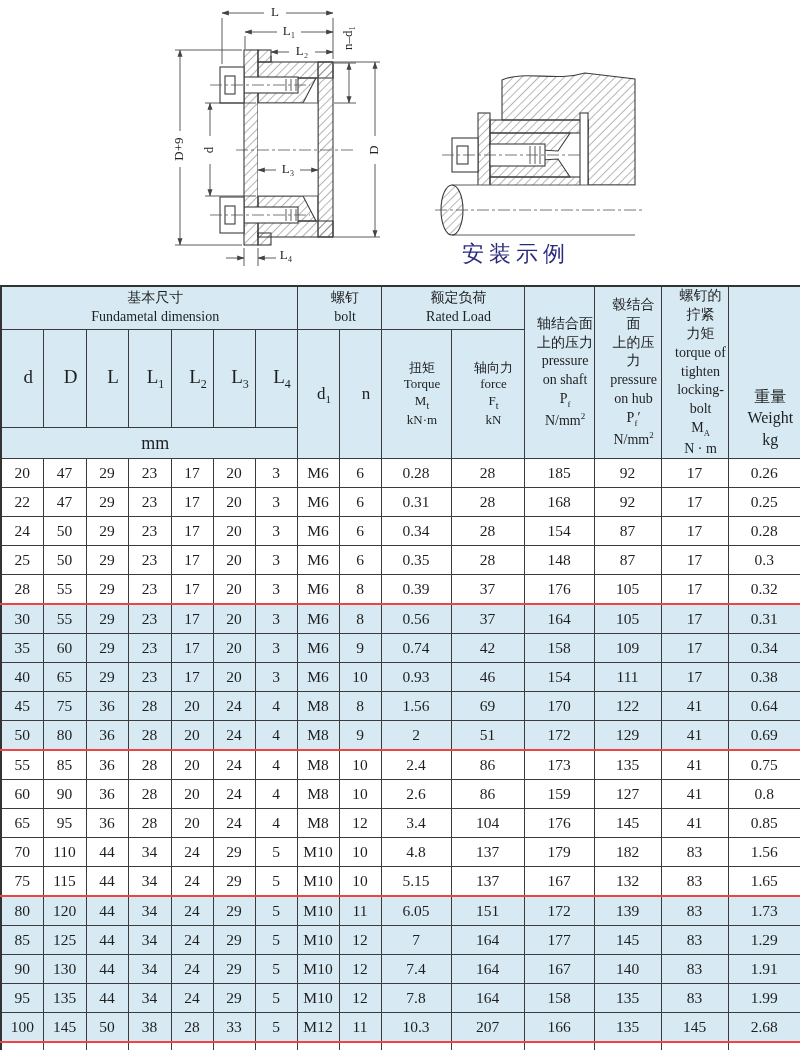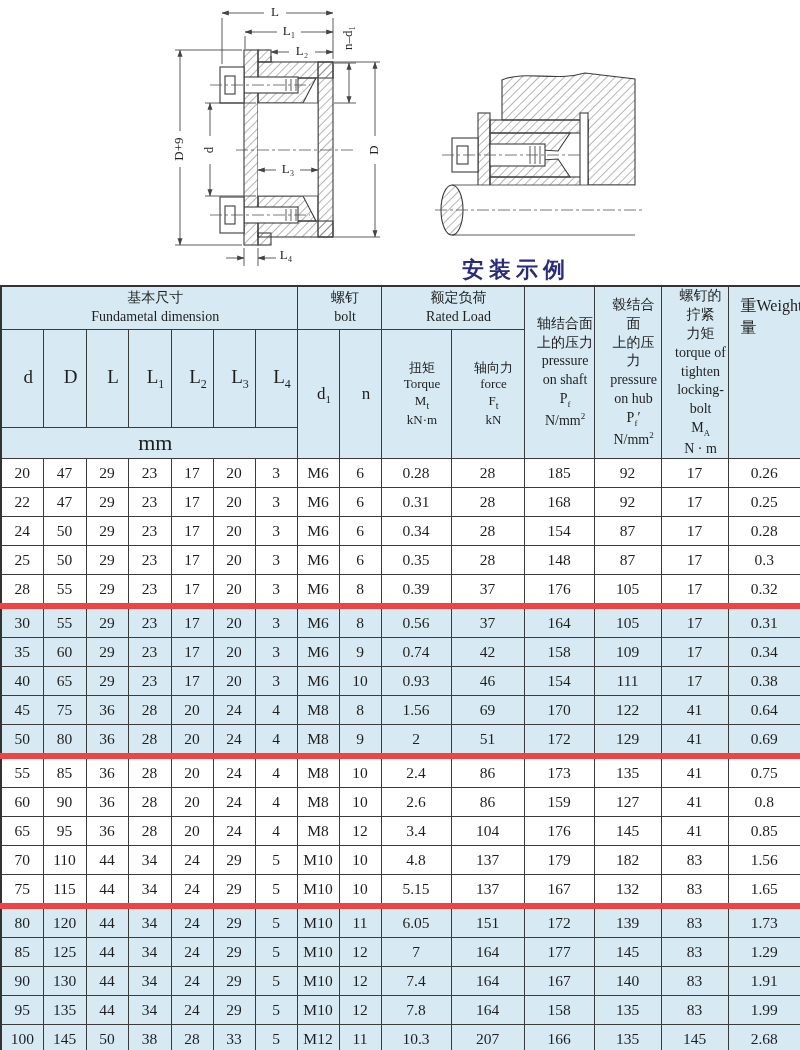--- a/index.html
+++ b/index.html
@@ -4,57 +4,57 @@
 <style>
   html,body{margin:0;padding:0;}
   body{
     width:800px;height:1050px;position:relative;background:#ffffff;
     font-family:"Liberation Serif", serif;color:#1e1e1e;overflow:hidden;
   }
   
   .draw-left{position:absolute;left:148px;top:0;}
   .draw-right{position:absolute;left:430px;top:58px;}
   .caption{
-    position:absolute;left:462px;top:255px;width:160px;
-    font-size:22px;font-weight:700;letter-spacing:5px;color:#2b2b7e;
+    position:absolute;left:462px;top:239px;width:160px;
+    font-size:22px;font-weight:400;letter-spacing:5px;color:#2b2b7e;
   }
   svg .outl{fill:#ffffff;stroke:#3c3c3c;stroke-width:1.1;}
   svg .hat{stroke:#3c3c3c;stroke-width:1.1;}
   svg .dim{stroke:#4a4a4a;stroke-width:0.9;fill:none;}
   svg .cl{stroke:#555;stroke-width:0.8;fill:none;stroke-dasharray:12 3 3 3;}
   svg .lbl{font-family:"Liberation Serif",serif;font-size:13px;fill:#222;}
   
   table.spec{
     position:absolute;left:0;top:285px;width:800px;
     border-collapse:collapse;table-layout:fixed;
     border:2px solid #333;
   }
   .spec th,.spec td{
     border:1px solid #3b3b3b;text-align:center;vertical-align:middle;
     padding:0;overflow:hidden;font-weight:normal;
   }
   .spec thead th{background:#d7eaf4;padding-left:12px;}
   tr.h1 th{height:42px;font-size:14px;line-height:1.35;}
   tr.h2 th{height:44px;}
-  tr.h3 th{height:30px;font-size:22px;}
+  tr.h3 th{height:30px;font-size:18px;}
   .letter{font-size:19px;}
   .letter sub{font-size:12px;}
   .bolt-letter{font-size:17px;}
   .bolt-letter sub{font-size:11px;}
   .ld4{font-size:13px;line-height:1.28;}
   .ld4 sub{font-size:10px;}
   .small6{font-size:12px;line-height:1.22;}
   .small6 sub,.small6 sup{font-size:9px;}
   .small7{font-size:11px;line-height:1.2;margin-left:31px;}
   .small7 sub{font-size:8.5px;}
-  .wtcell{height:100%;display:flex;flex-direction:row;justify-content:space-between;
+  .wtcell{height:100%;display:flex;flex-direction:column;justify-content:flex-end;
           padding:8px 0;box-sizing:border-box;font-size:16px;}
   .spec td{height:28px;font-size:15.5px;background:#fff;}
   tr.band td{background:#d7eaf4;}
-  tr.gs td{border-top:6px solid #ef4444;}
+  tr.gs td{border-top:2px solid #ef4444;}
 </style>
 </head>
 <body>
 
 <svg class="draw-left" width="250" height="285" viewBox="0 0 250 285">
   <defs>
     <pattern id="hL" patternUnits="userSpaceOnUse" width="6" height="6" patternTransform="rotate(45)">
       <line x1="0" y1="0" x2="0" y2="6" stroke="#6b6b6b" stroke-width="1"></line>
     </pattern>
     <marker id="arL" viewBox="0 0 10 10" refX="9.5" refY="5" markerWidth="8" markerHeight="8" orient="auto-start-reverse">

